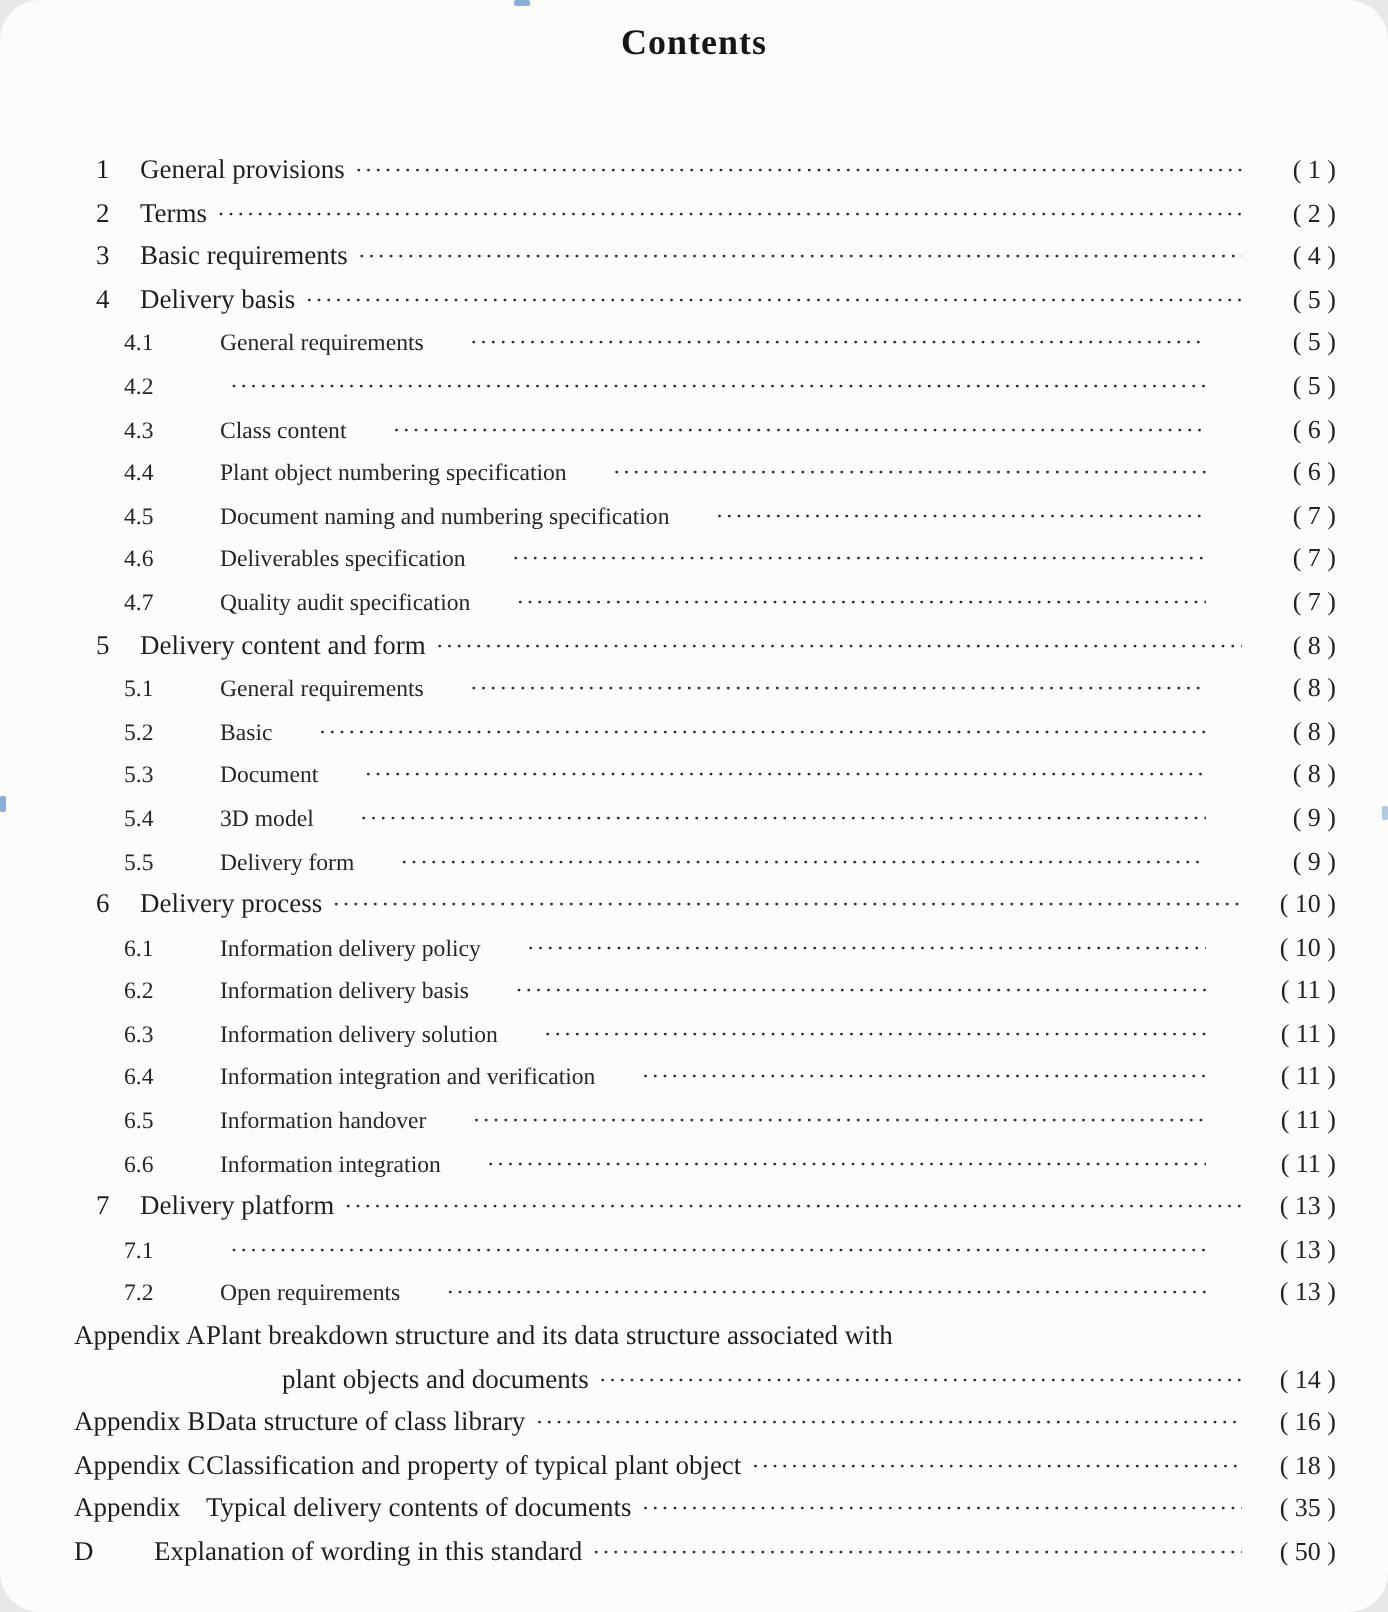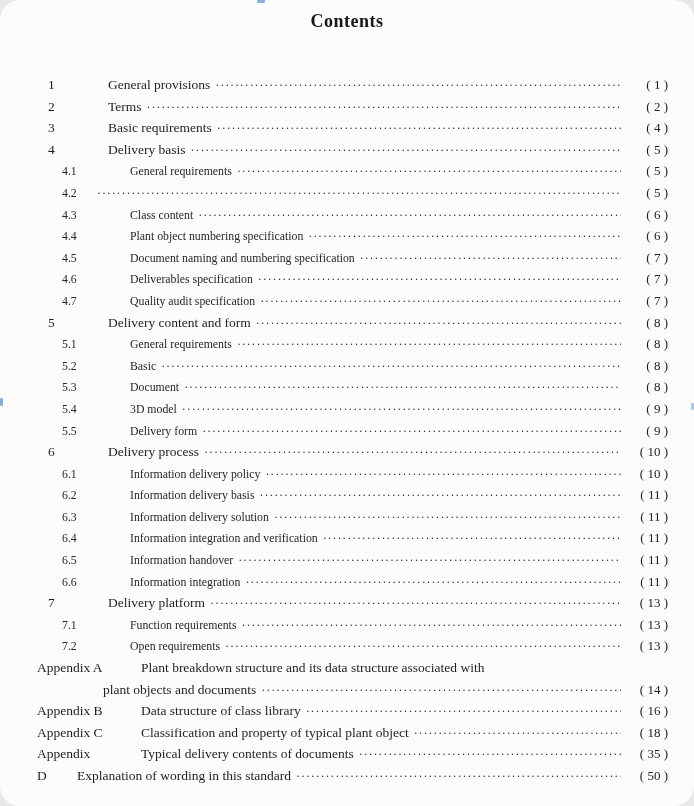--- a/index.html
+++ b/index.html
@@ -29,29 +29,29 @@
   .toc-row {
     display:flex;
     align-items:baseline;
     height:21.6px;
     line-height:21.6px;
     padding-right:26px;
     box-sizing:border-box;
   }
   .l1      { font-size:13.5px; }
   .l1 .num { margin-left:48px; width:22px; flex:none; }
-  .l2      { font-size:11.8px; color:#262626; }
+  .l2      { font-size:11.8px; color:#262626;gap:18px; }
   .l2 .num { margin-left:62px; width:30px; flex:none; }
   .lapp      { font-size:13.5px; }
   .lapp .num { margin-left:37px; width:66px; flex:none; }
-  .lcont      { font-size:13.5px; }
+  .lcont      { font-size:13.5px;padding-left:38px; }
   .lcont .title-text { margin-left:103px; }
   .lplain      { font-size:13.5px;padding-left:40px; }
   .lplain .title-text { margin-left:37px; }
-  .title-text { flex:none; white-space:nowrap;margin-left:38px; }
+  .title-text { flex:none; white-space:nowrap; }
   .dots {
     flex:1 1 0;
     overflow:hidden;
     white-space:nowrap;
     font-size:12px;
     letter-spacing:0.9px;
     margin-left:5px;
     margin-right:3px;
     color:#2e2e2e;
   }
@@ -223,21 +223,20 @@
         <span class="pageno">( 11 )</span>
       </div>
       <div class="toc-row l1">
         <span class="num">7</span>
         <span class="title-text">Delivery platform</span>
         <span class="dots">············································································································································································································································································································</span>
         <span class="pageno">( 13 )</span>
       </div>
       <div class="toc-row l2">
         <span class="num">7.1</span>
-        <span class="title-text">Function requirements</span>
         <span class="dots">············································································································································································································································································································</span>
         <span class="pageno">( 13 )</span>
       </div>
       <div class="toc-row l2">
         <span class="num">7.2</span>
         <span class="title-text">Open requirements</span>
         <span class="dots">············································································································································································································································································································</span>
         <span class="pageno">( 13 )</span>
       </div>
       <div class="toc-row lapp">

